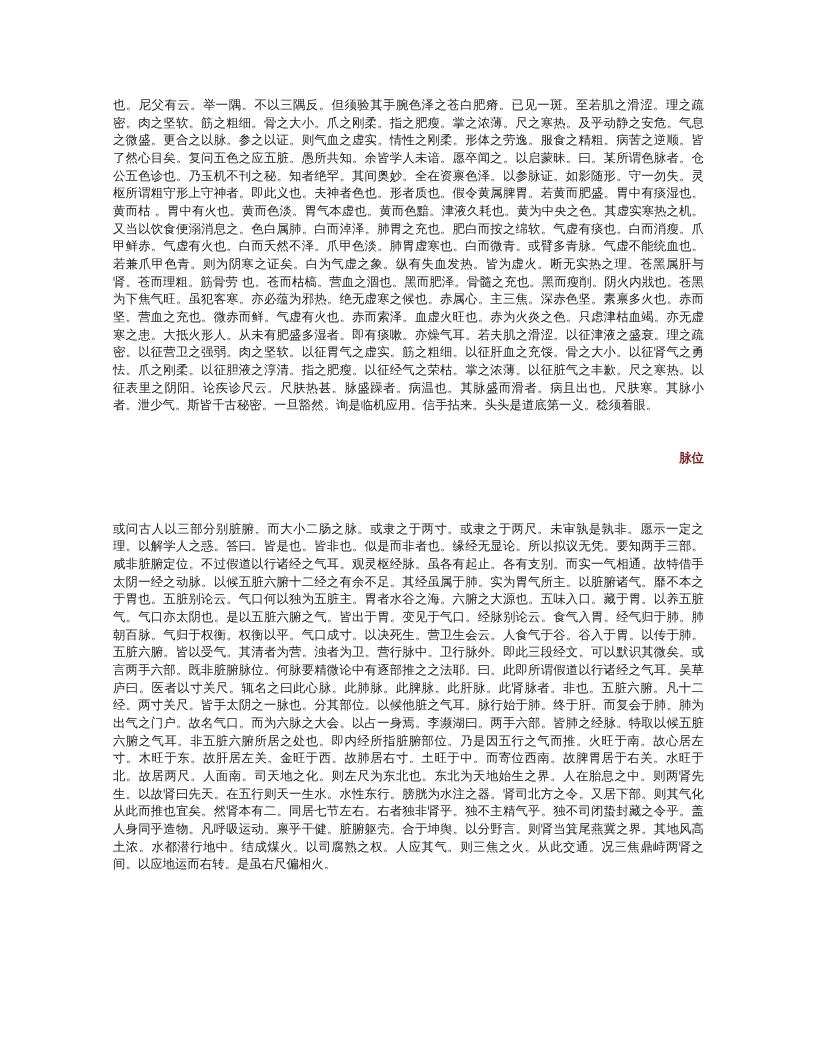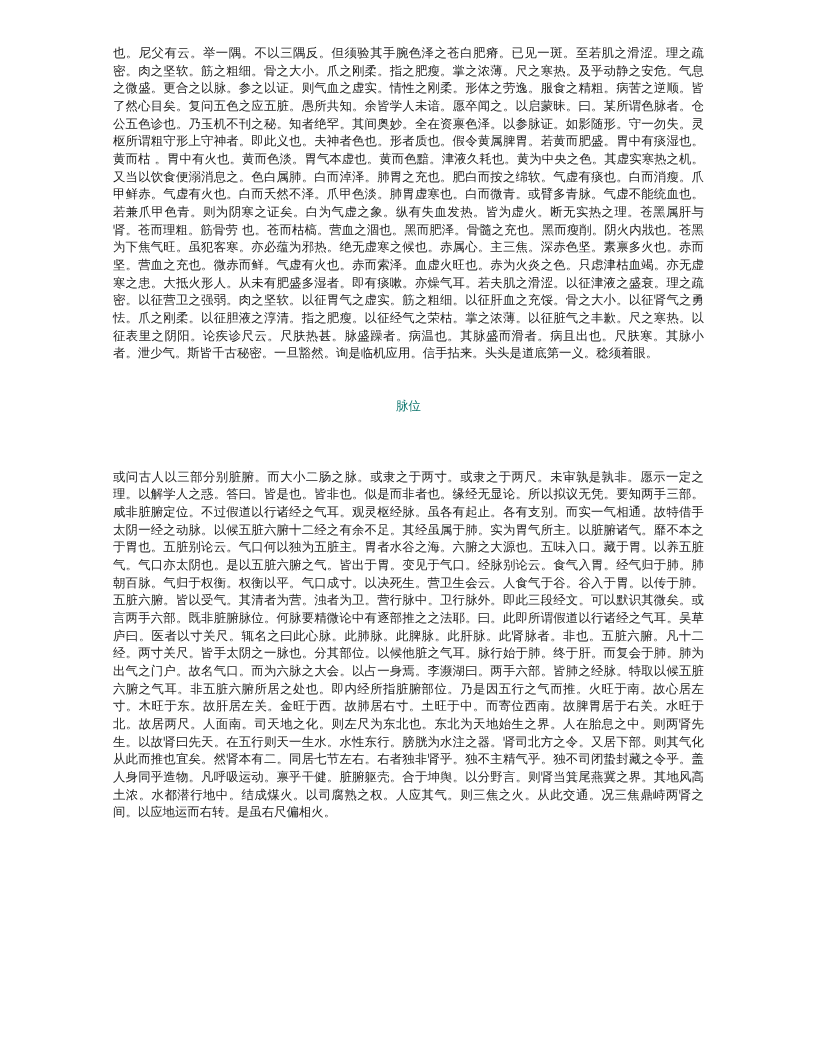--- a/index.html
+++ b/index.html
@@ -12,21 +12,21 @@
     height: 1056px;
     overflow: hidden;
     font-family: "DejaVu Serif", "Liberation Serif", serif;
   }
   .page {
     position: relative;
     width: 692px;
     height: 1056px;
     background: #ffffff;
     box-sizing: border-box;
-    padding: 44px 112px 96px 113px;
+    padding: 96px 112px 96px 113px;
   }
   .doc-body {
     width: 591px;
   }
   .para {
     margin: 0;
     padding: 0;
     font-size: 12.4px;
     line-height: 17.65px;
     color: #1c1c1c;
@@ -35,23 +35,23 @@
     text-align-last: left;
     word-break: break-all;
     letter-spacing: 0;
     font-weight: normal;
   }
   .heading {
     margin: 0;
     padding: 0;
     font-size: 12.4px;
     line-height: 17.65px;
-    color: #0f766e;
-    font-weight: normal;
-    text-align: center;
+    color: #7f1d1d;
+    font-weight: bold;
+    text-align: right;
   }
   .gap-2 { height: 35.3px; }
   .gap-3 { height: 53px; }
 </style>
 </head>
 <body>
 
 <div class="page">
   <div class="doc-body">
 

